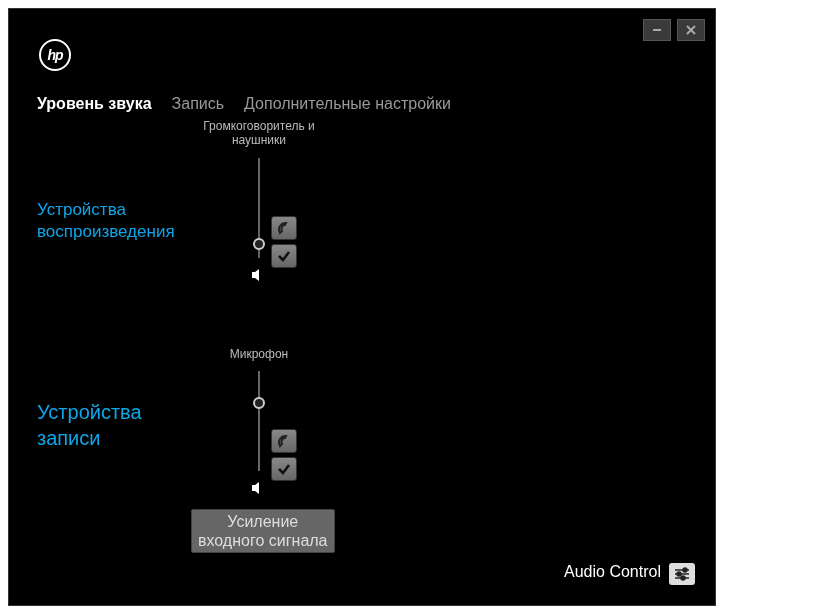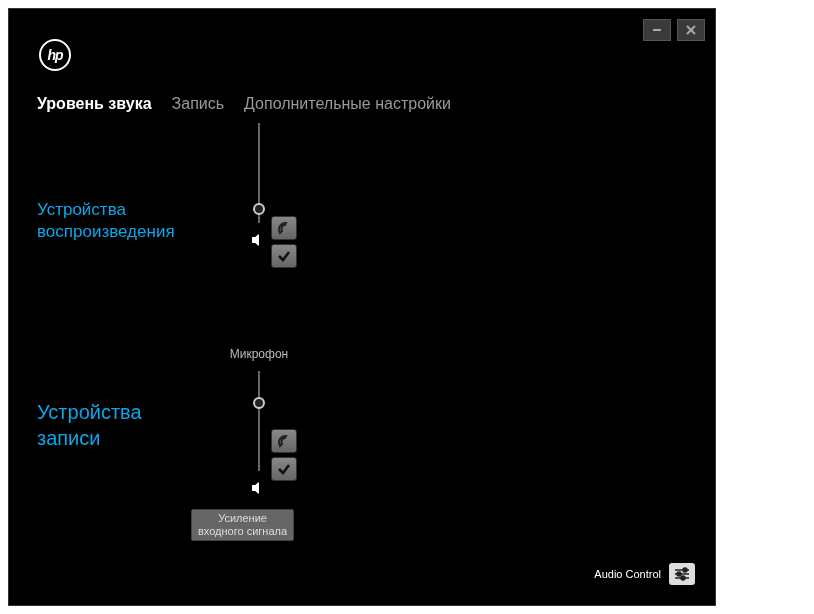--- a/index.html
+++ b/index.html
@@ -145,36 +145,36 @@
       justify-content: center;
       cursor: pointer;
     }
     .boost-btn {
       position: absolute;
       left: 182px;
       top: 500px;
       background: #666;
       border: 1px solid #444;
       padding: 2px 6px;
-      font-size: 11px;
+      font-size: 16px;
       color: #ddd;
       text-align: center;
       line-height: 1.2;
       cursor: pointer;
       border-radius: 2px;
     }
     .footer-brand {
       position: absolute;
       bottom: 20px;
       right: 20px;
       display: flex;
-      align-items: center;
+      align-items: flex-start;
       gap: 8px;
       color: #fff;
-      font-size: 11px;
+      font-size: 16px;
       font-weight: 500;
     }
     .settings-icon-box {
       width: 26px;
       height: 22px;
       background: #ddd;
       border-radius: 3px;
       display: flex;
       align-items: center;
       justify-content: center;
@@ -206,20 +206,22 @@
     <div class="tab">Запись</div>
     <div class="tab">Дополнительные настройки</div>
   </div>
 
   <div class="section-label playback" style="white-space:pre-line">Устройства
 воспроизведения</div>
   <div class="section-label record" style="white-space:pre-line">Устройства
 записи</div>
 
   <div class="slider-group speaker">
+    <div class="slider-label" style="white-space:pre-line">Громкоговоритель и
+наушники</div>
     <div class="slider-track">
       <div class="slider-thumb" style="bottom:8%"></div>
     </div>
     <div class="speaker-icon">
       <svg width="16" height="14" viewBox="0 0 16 14" fill="#fff">
           <path d="M1 4 L4 4 L8 1 L8 13 L4 10 L1 10 Z"></path>
         </svg>
     </div>
   </div>
 

